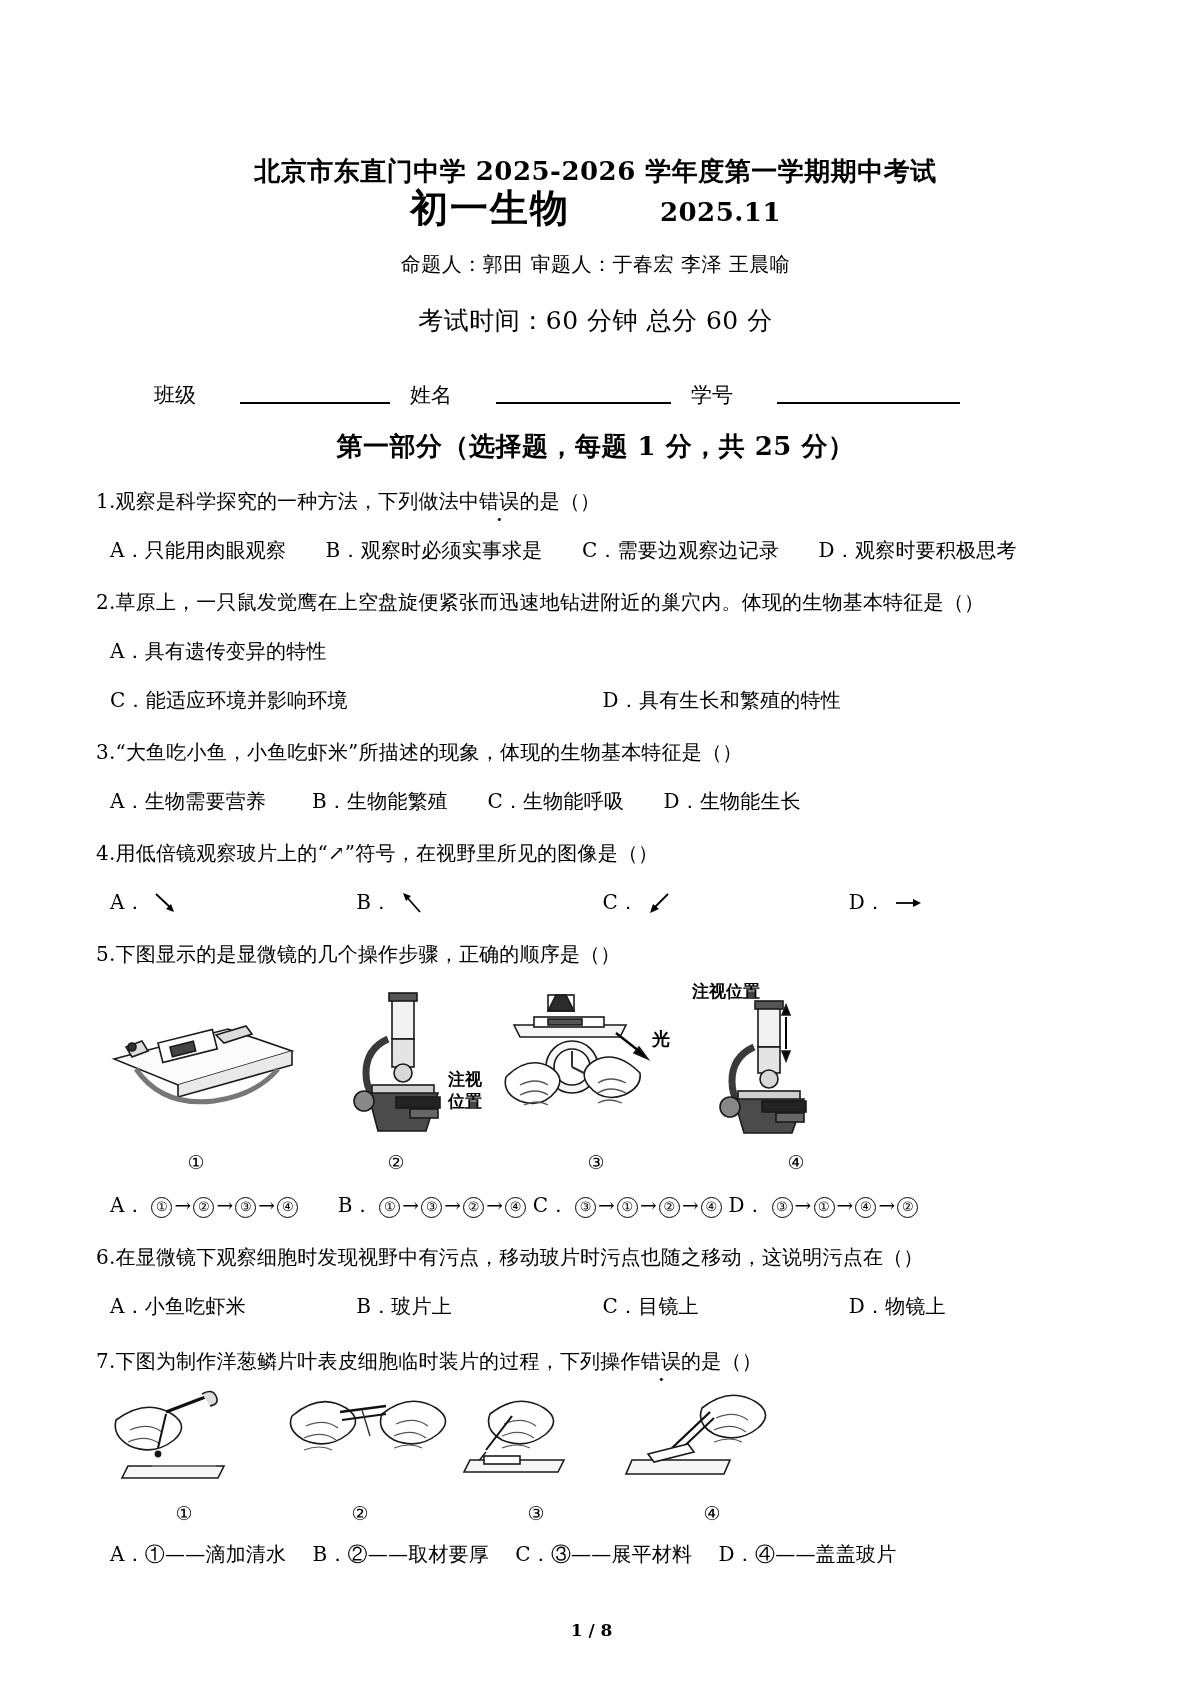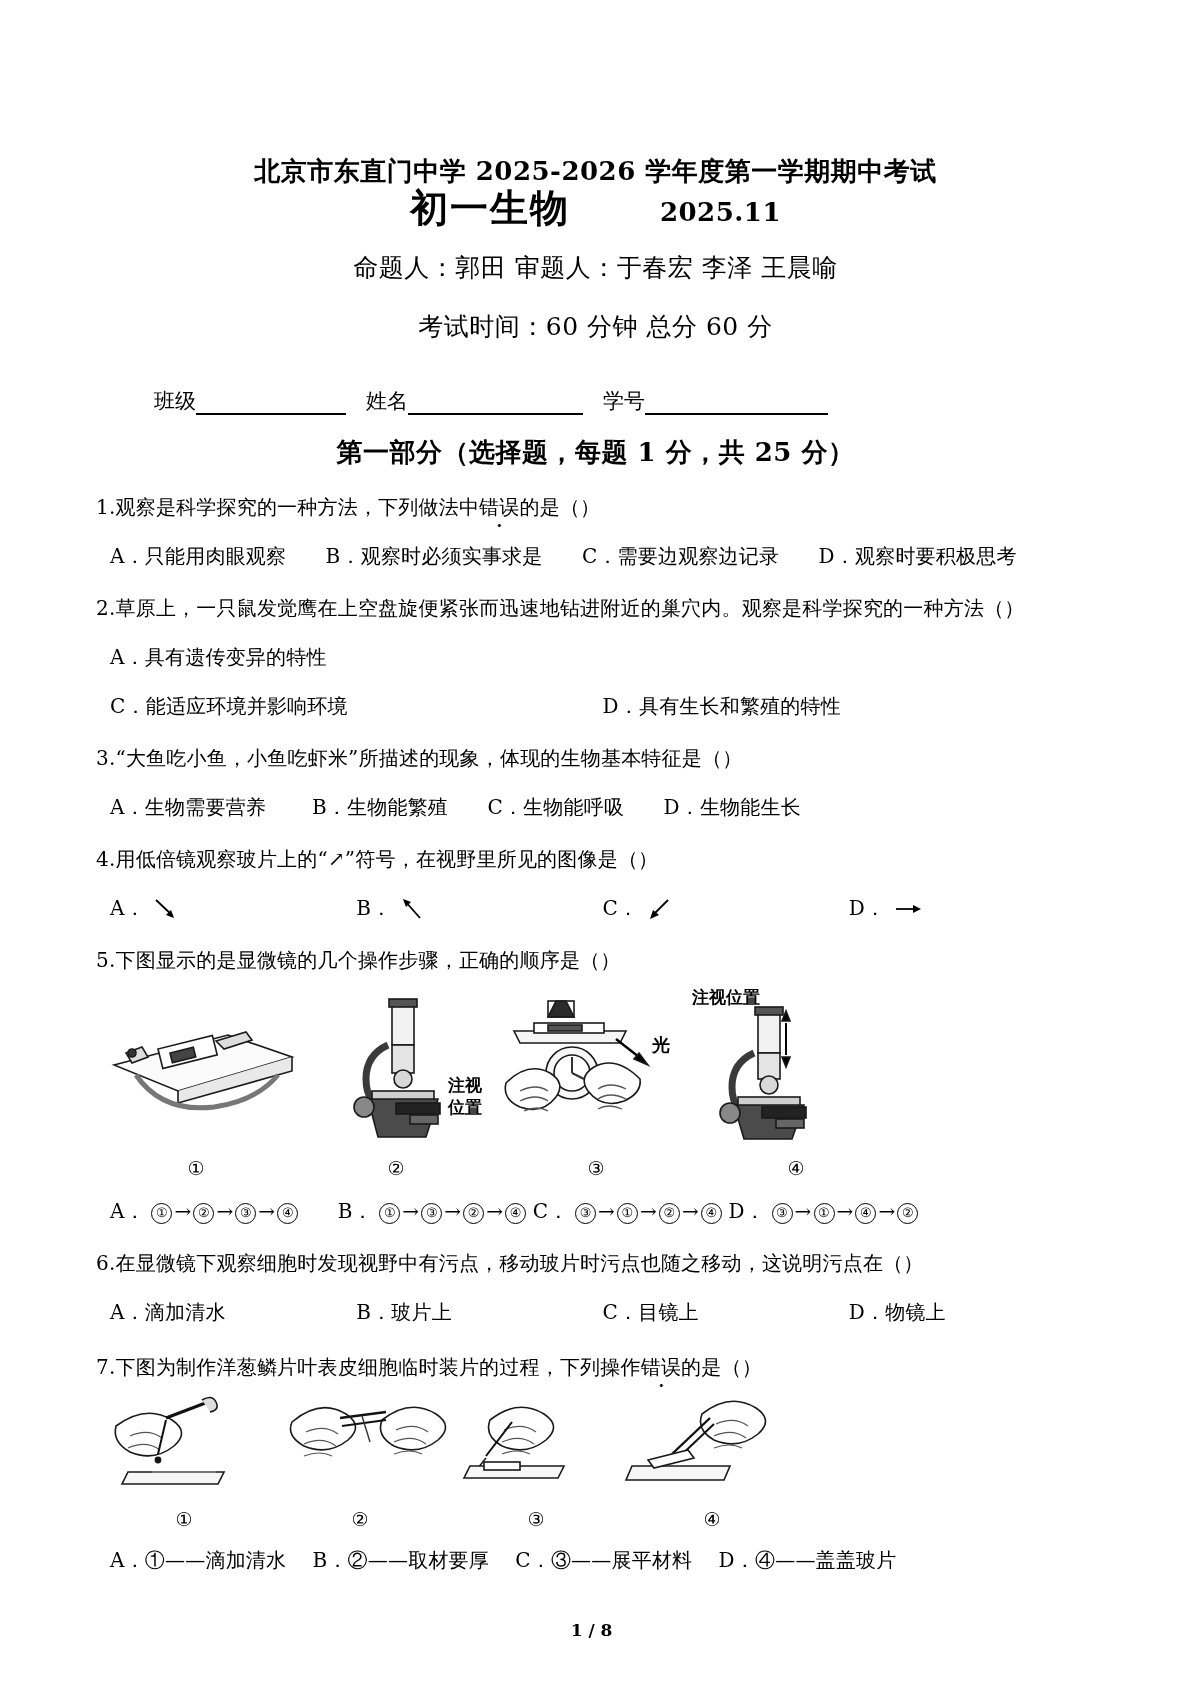--- a/index.html
+++ b/index.html
@@ -43,41 +43,42 @@
     letter-spacing: 2px;
   }
   .subject-date {
     font-size: 26px;
     font-weight: bold;
     margin-left: 90px;
     letter-spacing: 0.5px;
   }
   .credits-row {
     text-align: center;
-    font-size: 25px;
+    font-size: 20px;
     margin-top: 22px;
     letter-spacing: 0.5px;
   }
   .time-row {
     text-align: center;
     font-size: 25px;
     margin-top: 26px;
     letter-spacing: 0.5px;
   }
   .idline {
     margin-top: 44px;
     font-size: 21px;
     display: flex;
     justify-content: flex-start;
     padding-left: 58px;
   }
   .idfield {
     display: inline-flex;
-    align-items: flex-end;
+    align-items: center;
     white-space: nowrap;
+    gap: 44px;
   }
   .idfield + .idfield { margin-left: 20px; }
   .idfield .blank {
     display: inline-block;
     border-bottom: 2.2px solid #000;
     height: 17px;
   }
   .blank-class { width: 150px; }
   .blank-name  { width: 175px; }
   .blank-no    { width: 183px; }
@@ -184,21 +185,21 @@
   <div class="part-title">第一部分（选择题，每题 1 分，共 25 分）</div>
 
   <div class="q"><span>1.</span><span>观察是科学探究的一种方法，下列做法中</span><span class="dotted">错误</span><span>的是（）</span></div>
   <div class="opts">
     <span class="opt-inline">A．只能用肉眼观察</span>&nbsp;&nbsp;&nbsp;&nbsp;&nbsp;
     <span class="opt-inline">B．观察时必须实事求是</span>&nbsp;&nbsp;&nbsp;&nbsp;&nbsp;
     <span class="opt-inline">C．需要边观察边记录</span>&nbsp;&nbsp;&nbsp;&nbsp;&nbsp;
     <span class="opt-inline">D．观察时要积极思考</span>
   </div>
 
-  <div class="q"><span>2.</span><span>草原上，一只鼠发觉鹰在上空盘旋便紧张而迅速地钻进附近的巢穴内。观察是科学探究的一种方法（）</span></div>
+  <div class="q"><span>2.</span><span>草原上，一只鼠发觉鹰在上空盘旋便紧张而迅速地钻进附近的巢穴内。体现的生物基本特征是（）</span></div>
   <div class="opts two-col">
     <span>A．具有遗传变异的特性</span>
   </div>
   <div class="opts two-col">
     <span>C．能适应环境并影响环境</span>
     <span>D．具有生长和繁殖的特性</span>
   </div>
 
   <div class="q"><span>3.</span><span>“大鱼吃小鱼，小鱼吃虾米”所描述的现象，体现的生物基本特征是（）</span></div>
   <div class="opts">
@@ -329,21 +330,21 @@
     <span class="seq"><span>B．</span>
       <span class="circ">①</span><span class="arr">→</span><span class="circ">③</span><span class="arr">→</span><span class="circ">②</span><span class="arr">→</span><span class="circ">④</span></span>
     <span class="seq"><span>C．</span>
       <span class="circ">③</span><span class="arr">→</span><span class="circ">①</span><span class="arr">→</span><span class="circ">②</span><span class="arr">→</span><span class="circ">④</span></span>
     <span class="seq"><span>D．</span>
       <span class="circ">③</span><span class="arr">→</span><span class="circ">①</span><span class="arr">→</span><span class="circ">④</span><span class="arr">→</span><span class="circ">②</span></span>
   </div>
 
   <div class="q"><span>6.</span><span>在显微镜下观察细胞时发现视野中有污点，移动玻片时污点也随之移动，这说明污点在（）</span></div>
   <div class="opts" style="display:flex;">
-    <span style="width:25%;">A．滴加清水</span>
+    <span style="width:25%;">A．小鱼吃虾米</span>
     <span style="width:25%;">B．玻片上</span>
     <span style="width:25%;">C．目镜上</span>
     <span style="width:25%;">D．物镜上</span>
   </div>
 
   <div class="q" style="margin-top:26px;"><span>7.</span><span>下图为制作洋葱鳞片叶表皮细胞临时装片的过程，下列操作</span><span class="dotted">错误</span><span>的是（）</span></div>
 
   <div class="figure" style="margin-top:14px;">
     <svg width="790" height="110" viewBox="0 0 790 110">
       <g stroke="#1a1a1a" fill="none" stroke-width="1.6">

